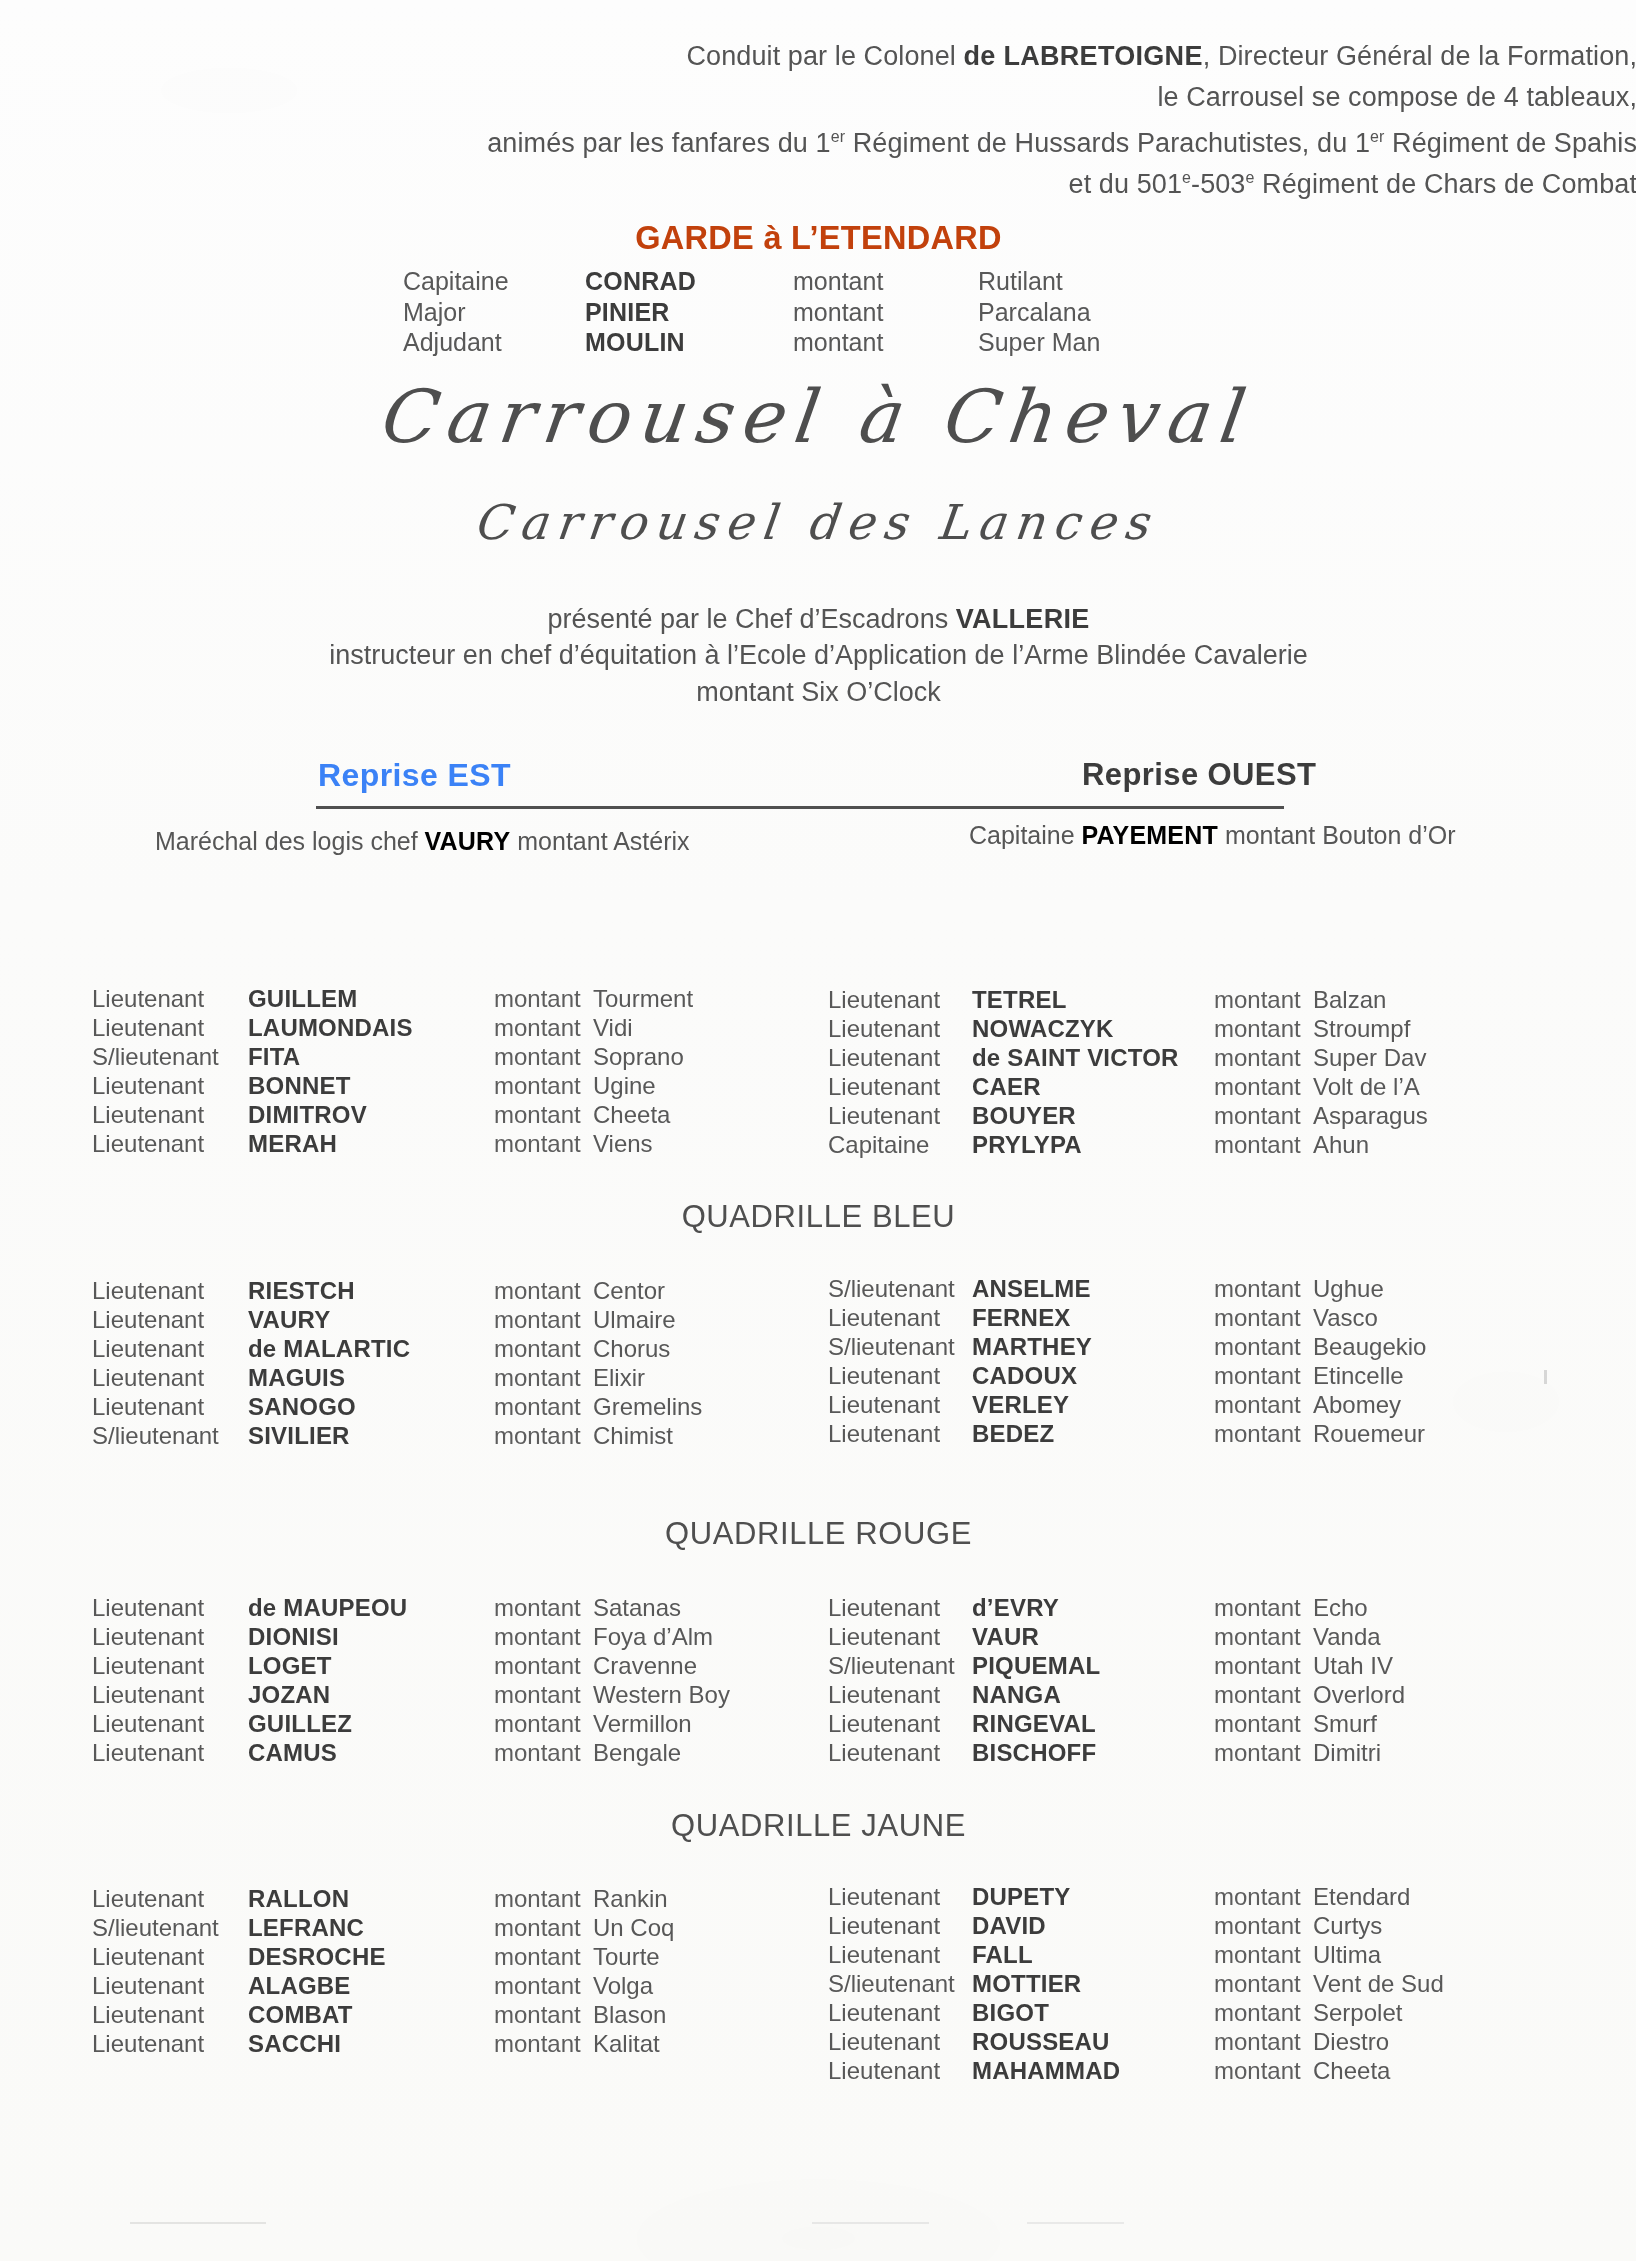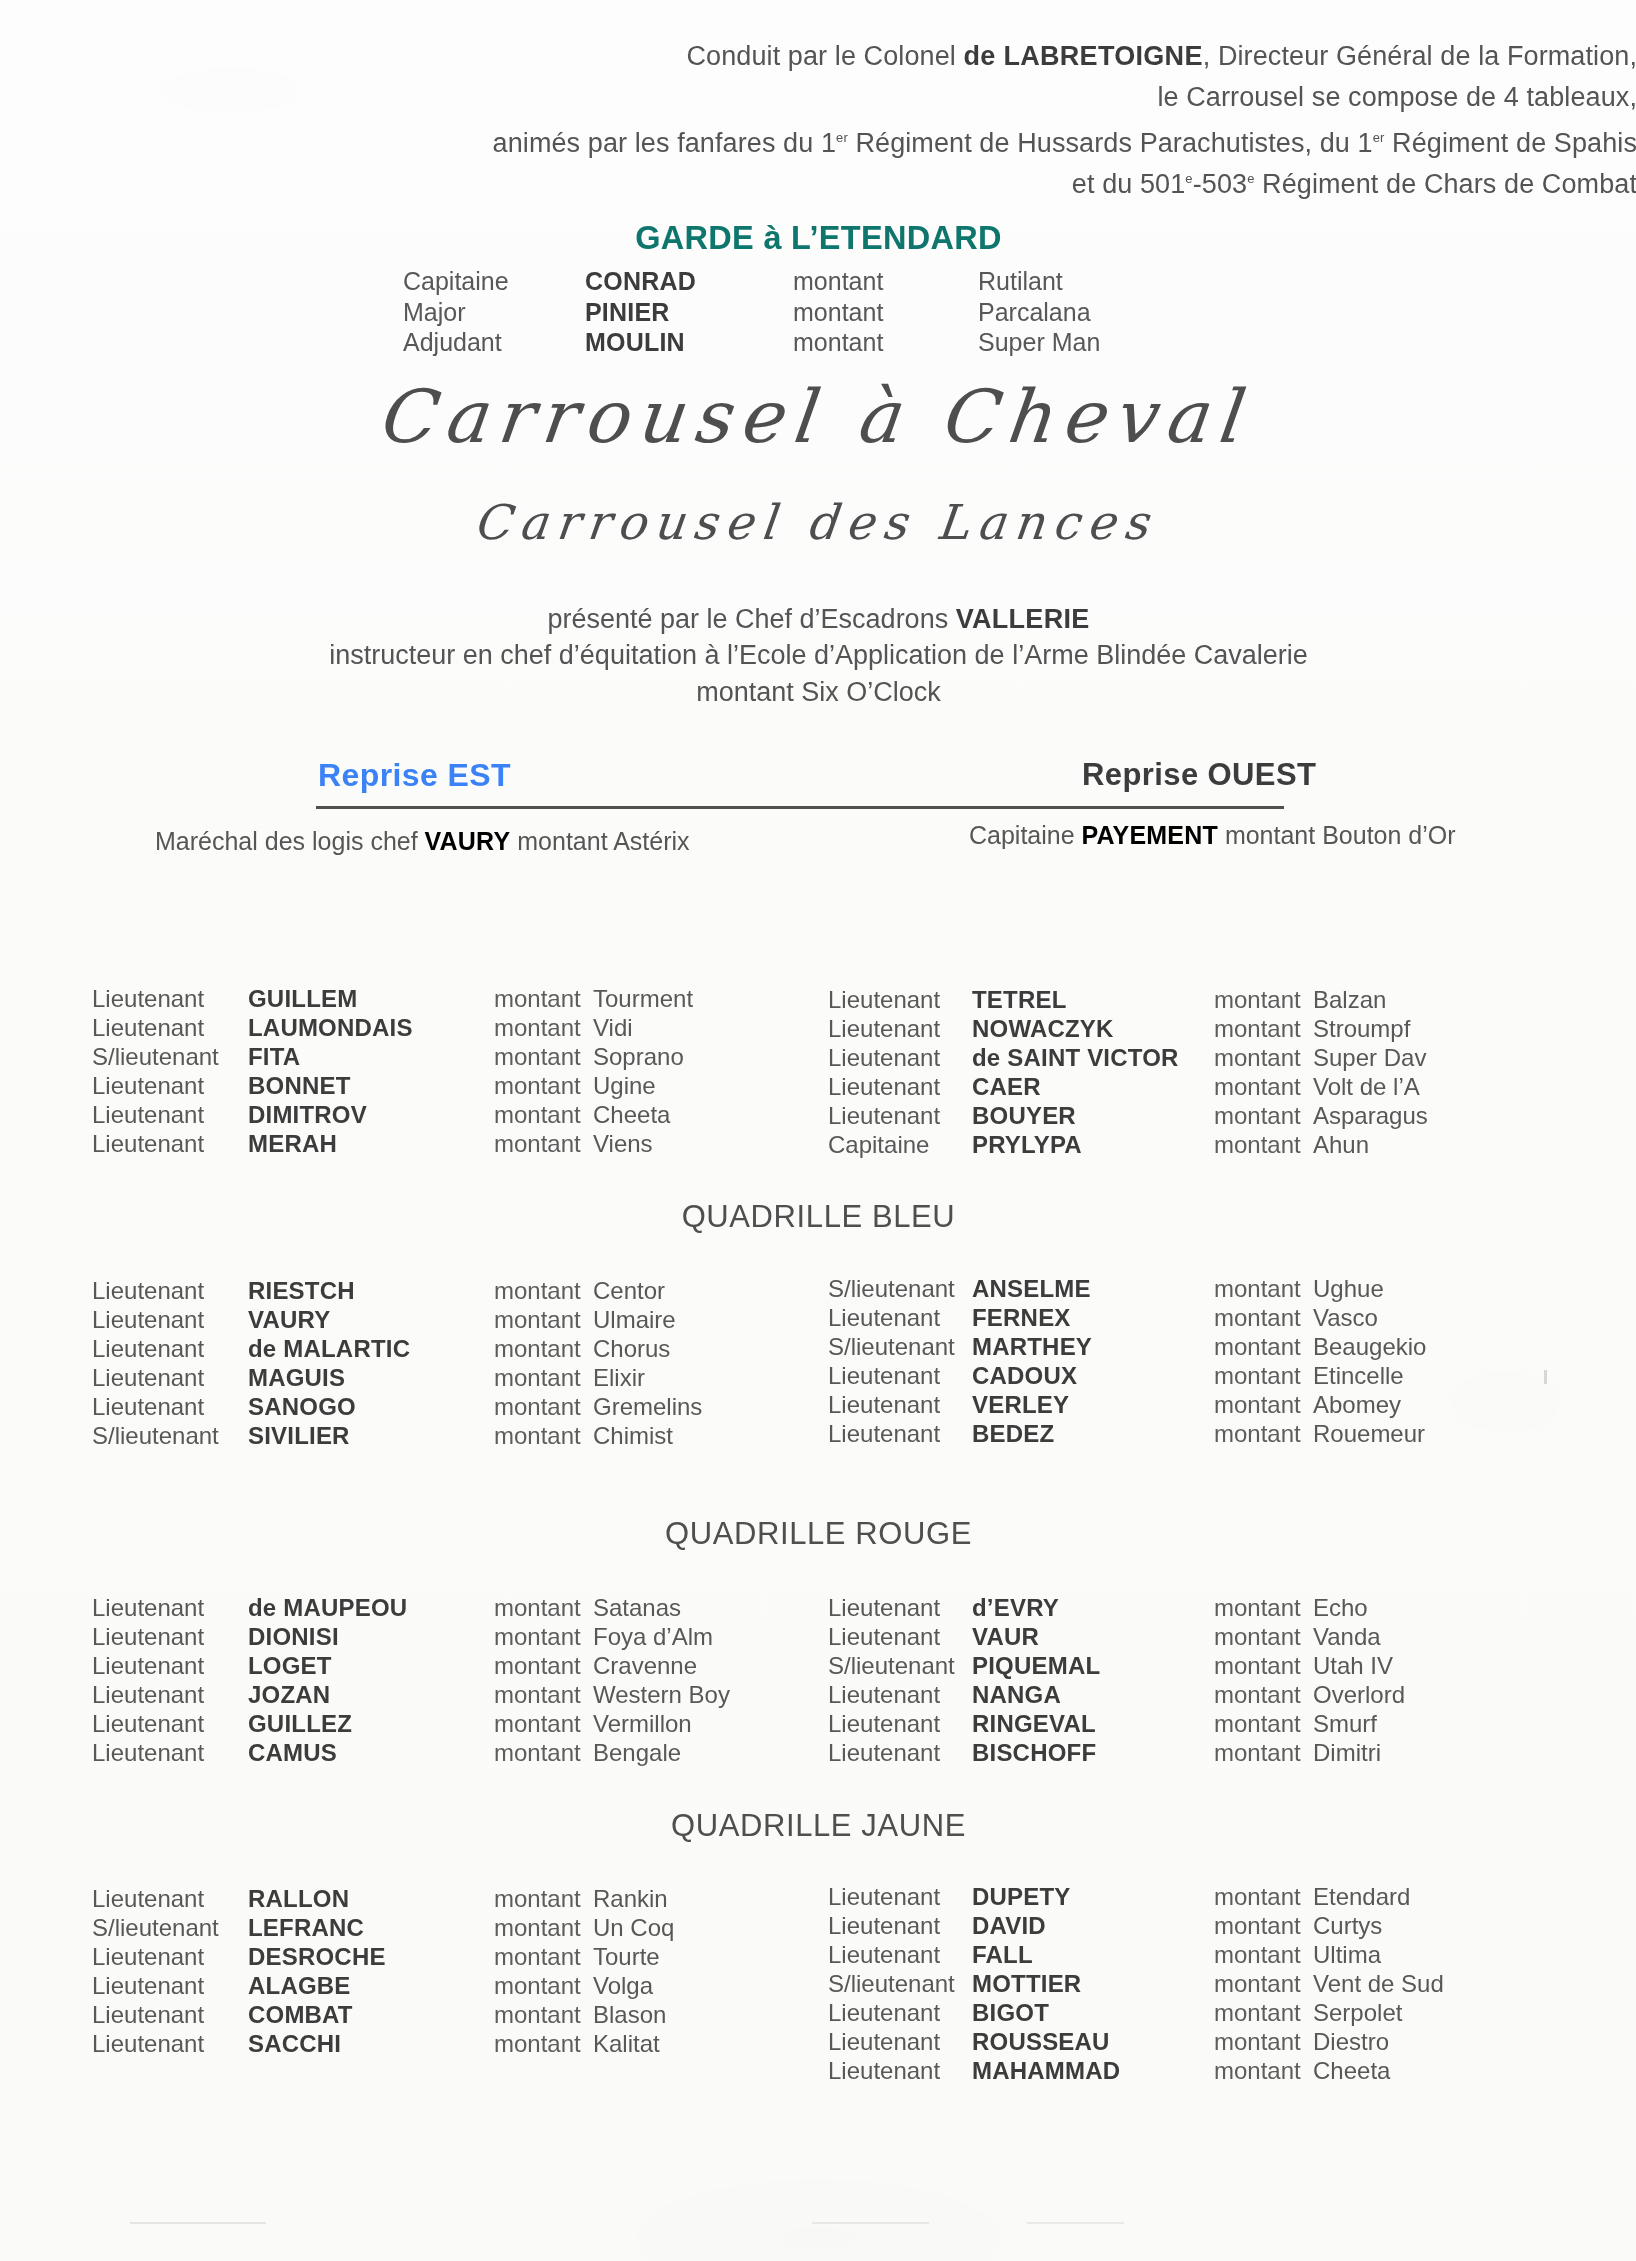--- a/index.html
+++ b/index.html
@@ -41,35 +41,35 @@
   .intro {
     position: absolute;
     left: 0; right: 0;
     text-align: right;
     font-size: 27px;
     line-height: 41px;
     color: #545454;
     letter-spacing: 0.1px;
   }
   .intro b { font-weight: 700; color: #3c3c3c; letter-spacing: 0.3px; }
-  .intro sup { font-size: 13px; vertical-align: super; line-height: 0; margin-top: 36px; }
+  .intro sup { font-size: 16px; vertical-align: super; line-height: 0; margin-top: 36px; }
   .intro-l1 { top: 36px; }
   .intro-l2 { top: 77px; }
   .intro-l3 { top: 123px; }
   .intro-l4 { top: 164px; }
 
   
   .garde-title {
     position: absolute;
     left: 0; right: 0;
     top: 220px;
     text-align: center;
     font-size: 32.5px;
     font-weight: 700;
-    color: #0f766e;
+    color: #c2410c;
     letter-spacing: 0.3px;
   }
   .garde-table {
     position: absolute;
     left: 403px;
     top: 266px;
     font-size: 25px;
     line-height: 30.5px;
     color: #585858;
   }

